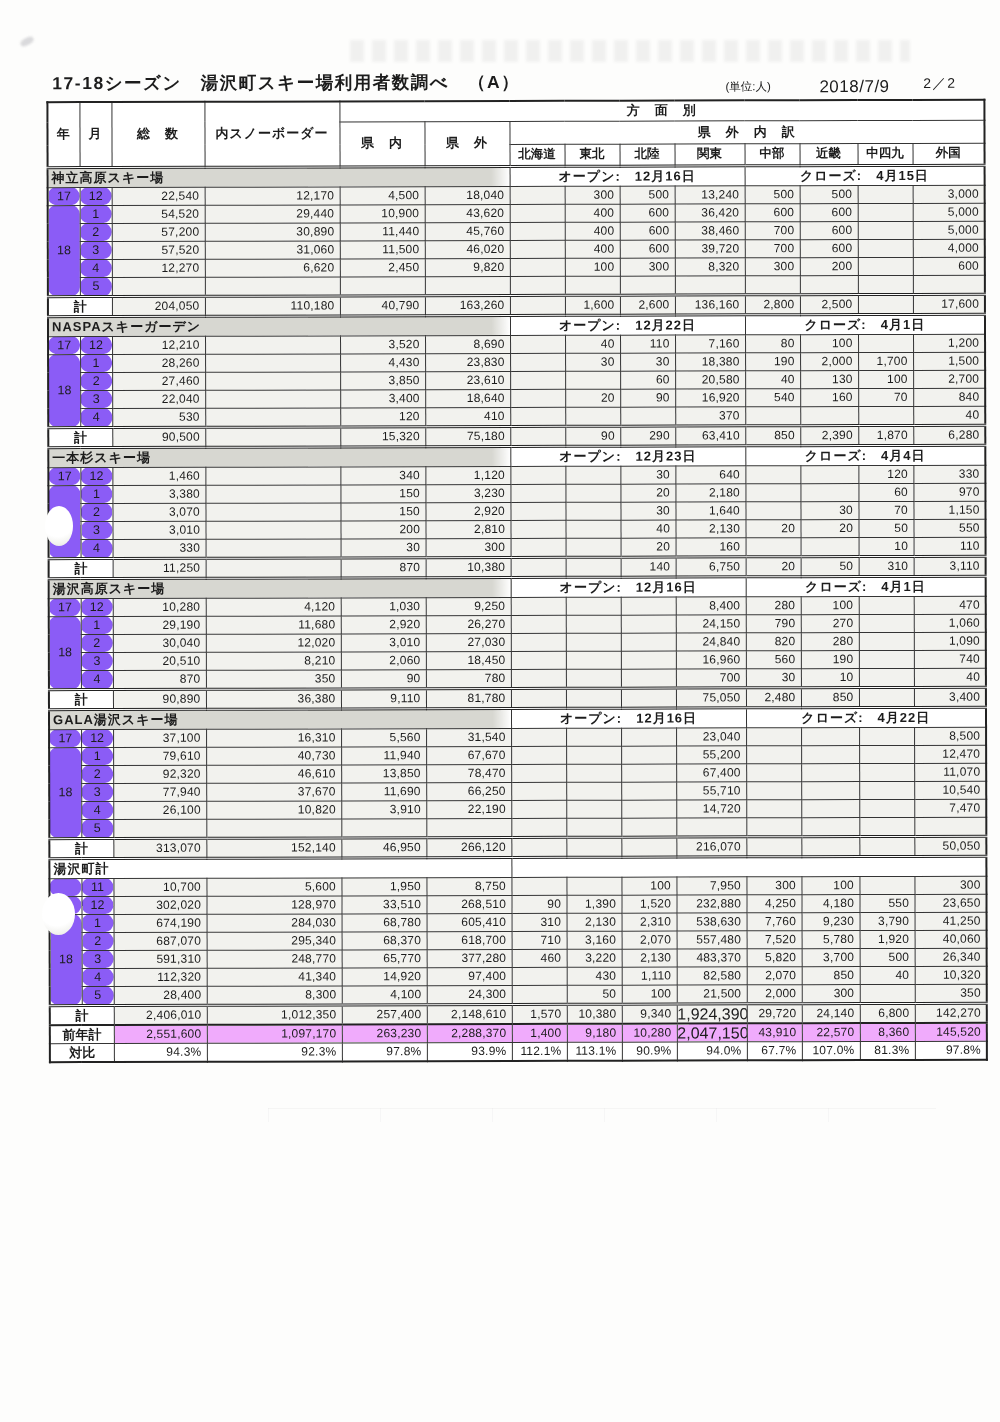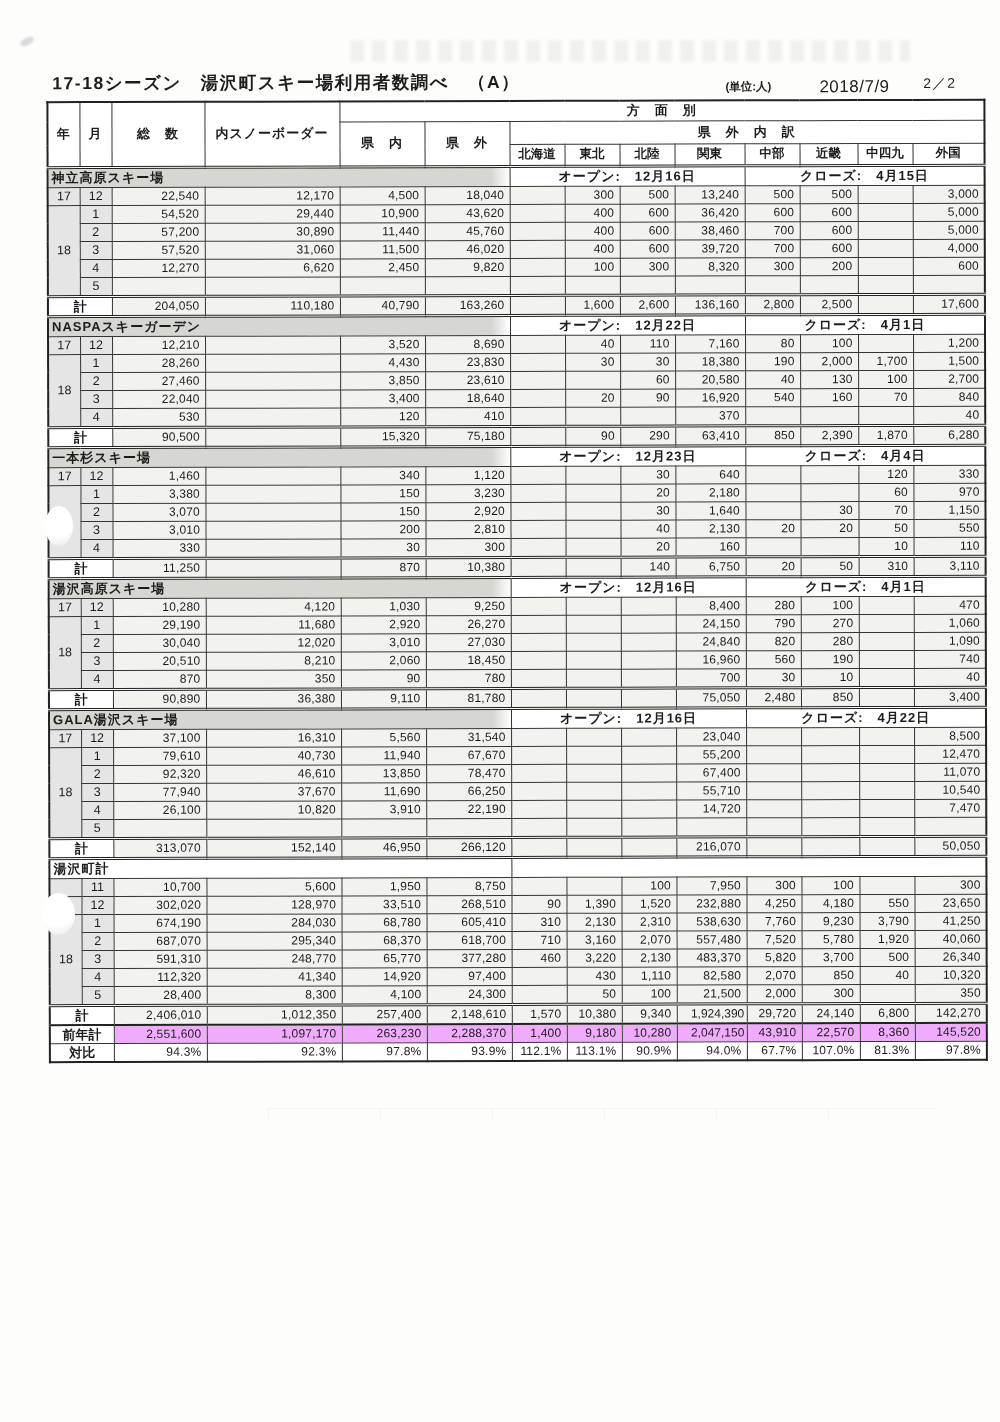--- a/index.html
+++ b/index.html
@@ -2,35 +2,35 @@
 <html><head>
 <meta charset="utf-8">
 <style>
   * { margin:0; padding:0; box-sizing:border-box; }
   html,body { width:1000px; height:1422px; background:#fdfdfc; font-family:"Liberation Sans","DejaVu Sans",sans-serif; color:#1c1c1c; }
   .page { position:relative; width:1000px; height:1122px; overflow:hidden; background:#fdfdfc; }
   .tilt { position:absolute; left:0; top:0; width:1000px; height:1422px; transform:rotate(-0.15deg); }
 
   
   .page-title { position:absolute; left:54px; top:70px; font-size:17.5px; font-weight:bold; letter-spacing:1.5px; white-space:nowrap; }
-  .unit-label { position:absolute; left:727px; top:80px; font-size:11.5px;font-weight:bold; }
+  .unit-label { position:absolute; left:727px; top:80px; font-size:11.5px; }
   .print-date { position:absolute; left:821px; top:78px; font-size:17px; letter-spacing:.5px; }
   .page-number { position:absolute; left:925px; top:76px; font-size:14px; letter-spacing:1px; }
 
   
   table.main { position:absolute; left:48px; top:100px; width:937px; border-collapse:collapse; table-layout:fixed; border:2px solid #222; }
   td,th { border:1px solid #343434; font-size:12px; overflow:hidden; white-space:nowrap; }
   thead th { background:#fff; font-weight:bold; text-align:center; font-size:13px; letter-spacing:1px; }
   thead tr.h1 th { height:20px; }
   thead tr.h2 th { height:23px; }
   thead tr.h3 th { height:22px; font-size:12.5px; letter-spacing:0;margin-left:16px; }
   tbody td { height:18px; line-height:17px; }
   td.num { text-align:right; padding-right:5px; background:#f2f2ee; font-size:12px; letter-spacing:.2px; }
-  td.num.sm { font-size:12px; letter-spacing:0; padding-right:2px; }
-  td.yr, td.mo { text-align:center; background:#e5e5e5; font-size:12.5px; }
+  td.num.sm { font-size:16px; letter-spacing:0; padding-right:13px; }
+  td.yr, td.mo { text-align:center; background:#8b5cf6; font-size:12.5px;border-radius:9px; }
   tr.sec-row td { border-top:3px double #222; height:20px; }
   td.sec-name { font-weight:bold; font-size:13px; letter-spacing:1px; padding-left:3px; background:#fff; }
   td.sec-name.hl { background:linear-gradient(90deg,#d7d7d1 0,#d7d7d1 96%,#fff 100%); }
   tr.sec-row td.sec-date { font-size:13px; font-weight:bold; letter-spacing:1px; text-align:center; background:#fff; }
   tr.total-row td { border-top:3px double #222; }
   td.total-label { text-align:center; font-weight:bold; font-size:13px; background:#fff; }
   tr.prev td.num { background:#f0abfc; }
   tr.ratio td.num { background:#fff;border-radius:8px; }
   tr.ratio td { border-top:1px solid #343434; }
   tr.prev td { border-top:2px solid #222; }

